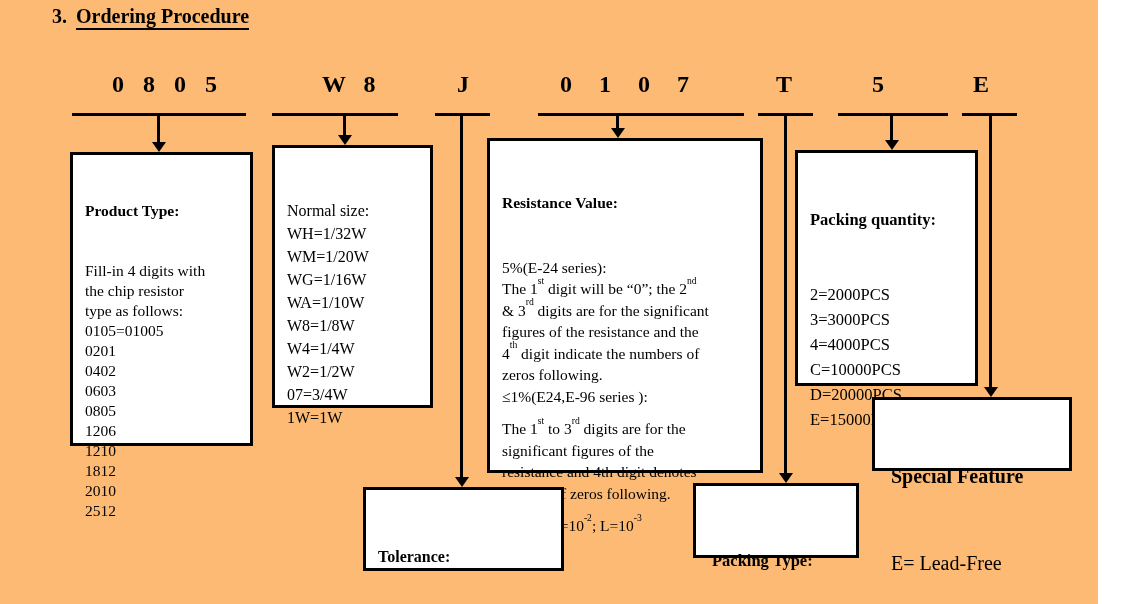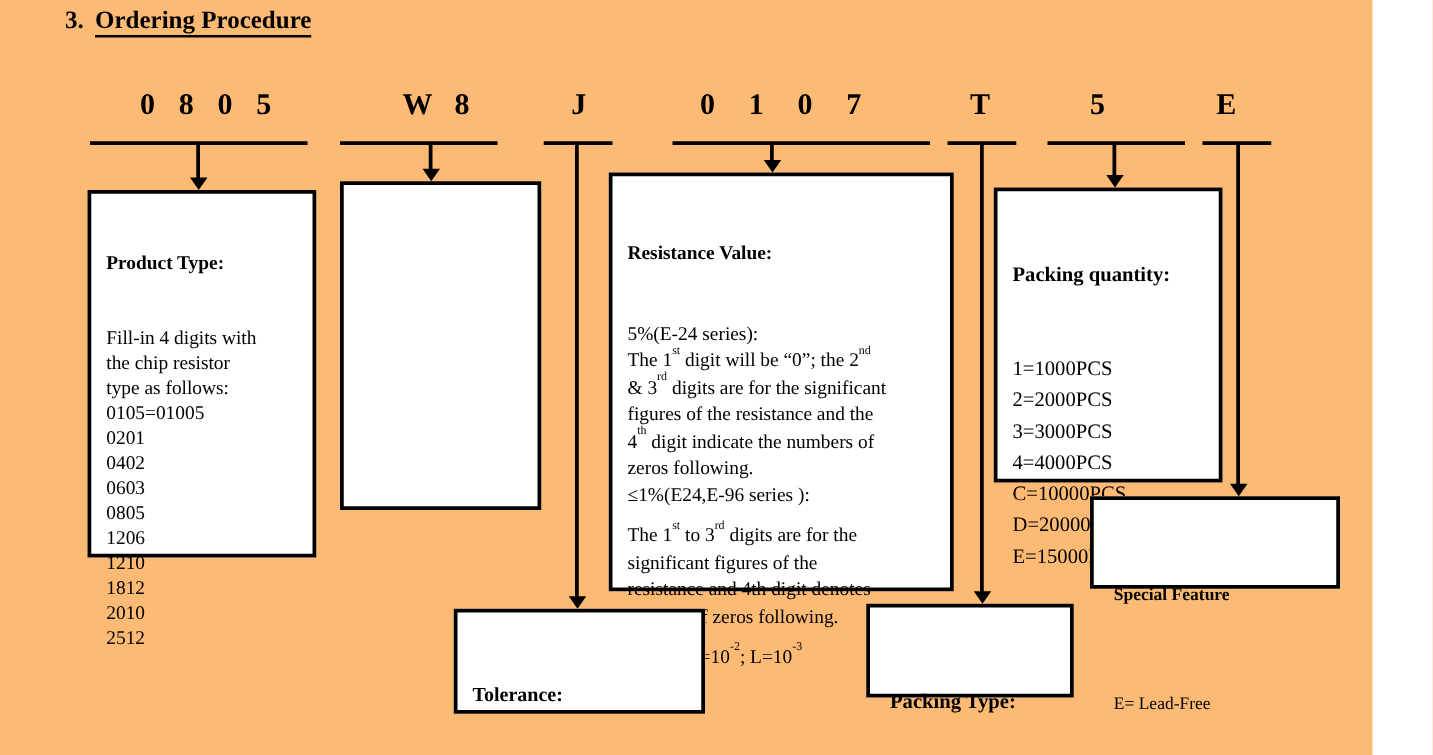--- a/index.html
+++ b/index.html
@@ -21,21 +21,21 @@
     padding:6px 12px;white-space:pre;
   }
   .box-title{font-weight:bold;}
   .line{white-space:pre;}
   .gap{height:11px;}
   sup{font-size:62%;position:relative;top:-0.45em;line-height:0;}
   .b-product{font-size:15.5px;line-height:20px;}
   .b-wattage{font-size:16px;line-height:23px;padding-top:5px;}
   .b-resist{font-size:15.5px;line-height:21.5px;padding-top:8px;}
   .b-packqty{font-size:16.5px;line-height:25px;padding-top:4px;}
-  .b-special{font-size:14px;line-height:29px;padding-top:4px;padding-left:16px;}
+  .b-special{font-size:20px;line-height:29px;padding-top:4px;padding-left:16px;}
   .b-toler{font-size:16px;line-height:25px;padding-top:4px;}
   .b-packtype{font-size:16.5px;line-height:28px;padding-top:5px;padding-left:16px;}
 </style>
 </head>
 <body>
 
 <div class="page">
 
   <div class="abs doc-title">
     <span>3.</span><span class="sec-title">Ordering Procedure</span>
@@ -72,30 +72,31 @@
   <div class="abs arrowhead" style="left:779px;top:473px;"></div>
   <div class="abs arrowhead" style="left:885px;top:140px;"></div>
   <div class="abs arrowhead" style="left:984px;top:387px;"></div>
 
   <div class="abs box b-product" style="left:70px;top:152px;width:183px;height:294px;">
     <div class="box-title">Product Type:</div>
     <div><div class="line">Fill-in 4 digits with</div><div class="line">the chip resistor</div><div class="line">type as follows:</div><div class="line">0105=01005</div><div class="line">0201</div><div class="line">0402</div><div class="line">0603</div><div class="line">0805</div><div class="line">1206</div><div class="line">1210</div><div class="line">1812</div><div class="line">2010</div><div class="line">2512</div></div>
   </div>
 
   <div class="abs box b-wattage" style="left:272px;top:145px;width:161px;height:263px;">
+    <div><div class="line">Normal size:</div><div class="line">WH=1/32W</div><div class="line">WM=1/20W</div><div class="line">WG=1/16W</div><div class="line">WA=1/10W</div><div class="line">W8=1/8W</div><div class="line">W4=1/4W</div><div class="line">W2=1/2W</div><div class="line">07=3/4W</div><div class="line">1W=1W</div></div>
   </div>
 
   <div class="abs box b-resist" style="left:487px;top:138px;width:276px;height:335px;">
     <div class="box-title">Resistance Value:</div>
     <div><div class="line">5%(E-24 series):</div><div class="line">The 1<sup>st</sup> digit will be “0”; the 2<sup>nd</sup></div><div class="line">&amp; 3<sup>rd</sup> digits are for the significant</div><div class="line">figures of the resistance and the</div><div class="line">4<sup>th</sup> digit indicate the numbers of</div><div class="line">zeros following.</div><div class="line">≤1%(E24,E-96 series ):</div><div class="gap"></div><div class="line">The 1<sup>st</sup> to 3<sup>rd</sup> digits are for the</div><div class="line">significant figures of the</div><div class="line">resistance and 4th digit denotes</div><div class="line">number of zeros following.</div><div class="gap"></div><div class="line">J=10<sup>-1</sup>; K=10<sup>-2</sup>; L=10<sup>-3</sup></div></div>
   </div>
 
   <div class="abs box b-packqty" style="left:795px;top:150px;width:183px;height:236px;">
     <div class="box-title">Packing quantity:</div>
-    <div><div class="line">1=1000PCS</div><div class="line">2=2000PCS</div><div class="line">3=3000PCS</div><div class="line">4=4000PCS</div><div class="line">C=10000PCS</div><div class="line">D=20000PCS</div><div class="line">E=15000PCS</div></div>
+    <div><div class="line">2=2000PCS</div><div class="line">3=3000PCS</div><div class="line">4=4000PCS</div><div class="line">C=10000PCS</div><div class="line">D=20000PCS</div><div class="line">E=15000PCS</div></div>
   </div>
 
   <div class="abs box b-special" style="left:872px;top:397px;width:200px;height:74px;">
     <div class="box-title">Special Feature</div>
     <div><div class="line">E= Lead-Free</div></div>
   </div>
 
   <div class="abs box b-packtype" style="left:693px;top:483px;width:166px;height:75px;">
     <div class="box-title">Packing Type:</div>
     

